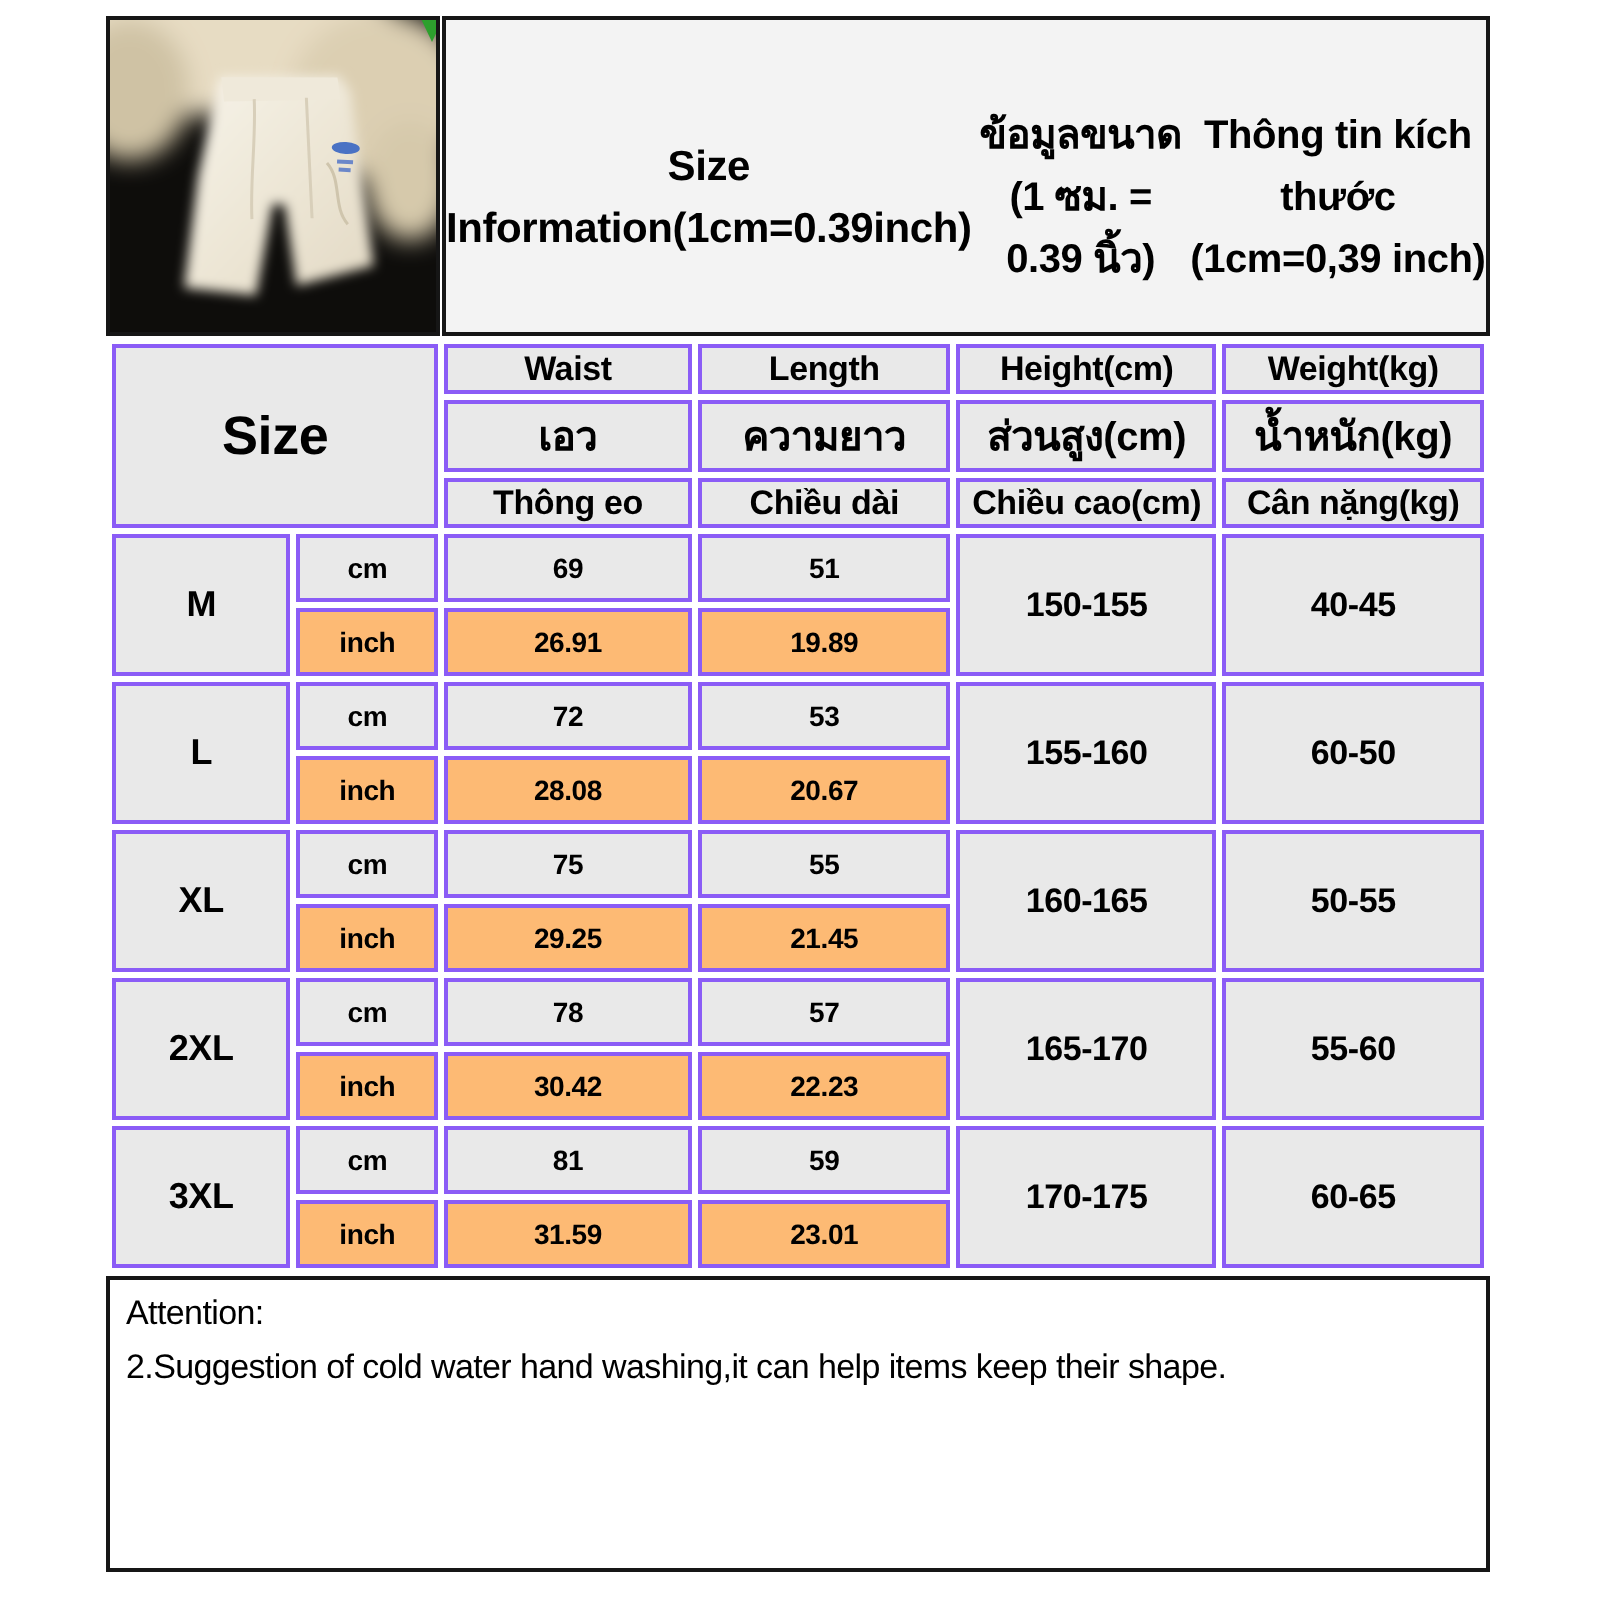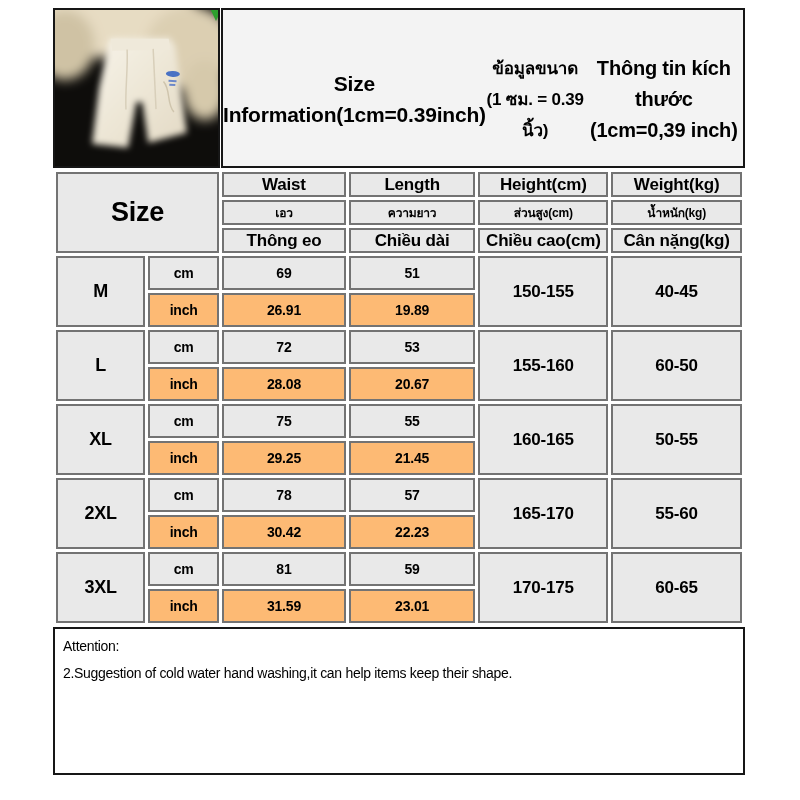--- a/index.html
+++ b/index.html
@@ -7,42 +7,42 @@
   .sheet{position:relative;width:692px;margin:8px 0 0 53px;}
 
   
   .top-block{display:flex;align-items:stretch;height:160px;position:relative;}
   .photo-cell{width:163px;border:2px solid #161616;position:relative;overflow:hidden;background:#0e0d0b;flex:none;}
   .photo-cell svg{display:block;}
   .title-cell{flex:1;border:2px solid #161616;border-left:2px solid #161616;margin-left:1px;background:#f3f3f3;
               display:flex;justify-content:flex-start;align-items:center;padding-top:22px;}
   .title-line{font-weight:bold;text-align:center;line-height:31px;letter-spacing:-0.2px;}
   .title-en{font-size:21px;}
-  .title-th{font-size:17px;}
+  .title-th{font-size:20px;}
   .title-vi{font-size:20px;}
   .corner-marker{position:absolute;top:-8px;left:152px;width:0;height:0;z-index:3;
                  border-left:9px solid transparent;border-right:9px solid transparent;border-top:19px solid #2da02d;}
 
   
   table.size-table{border-collapse:separate;border-spacing:3px;margin-top:1px;width:692px;table-layout:fixed;}
-  table.size-table td{border:2px solid #737373;text-align:center;vertical-align:middle;
+  table.size-table td{border:2px solid #8b5cf6;text-align:center;vertical-align:middle;
                       font-weight:bold;padding:0;letter-spacing:-0.2px;}
   td.gray{background:#e9e9e9;}
   td.white{background:#fdba74;}
   td.hdr{height:21px;font-size:17px;}
-  td.hdr-th{font-size:12px;}
+  td.hdr-th{font-size:20px;}
   td.size-head{font-size:27px;letter-spacing:0;margin-left:36px;}
   td.size-label{font-size:18px;}
   td.data{height:30px;font-size:14px;}
   td.range{font-size:17px;}
 
   
   .attention-box{border:2px solid #161616;margin-top:1px;height:148px;background:#fff;
                  padding:4px 8px 0 8px;box-sizing:border-box;}
-  .attention-box div{font-size:14px;line-height:26.5px;font-weight:normal;letter-spacing:-0.3px;}
+  .attention-box div{font-size:17px;line-height:26.5px;font-weight:normal;letter-spacing:-0.3px;}
 </style>
 </head>
 <body>
 
 <div class="sheet">
 
   <div class="top-block">
     <div class="photo-cell">
       <svg width="163" height="156" viewBox="0 0 163 156">
         <defs>

